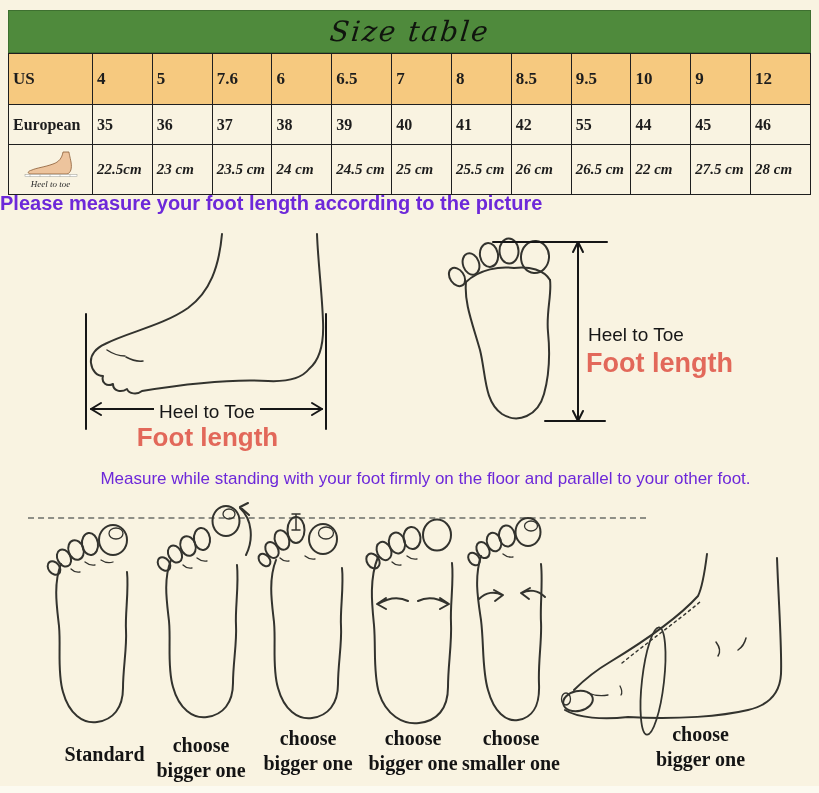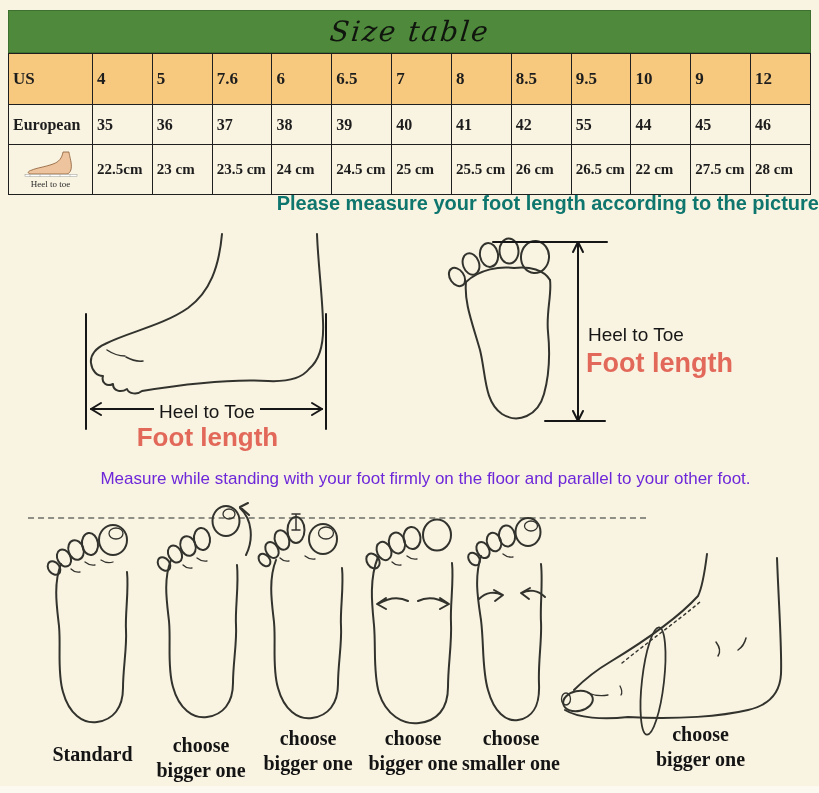--- a/index.html
+++ b/index.html
@@ -23,27 +23,27 @@
     position:absolute; left:8px; top:53px; width:803px;
     border-collapse:collapse; table-layout:fixed;
     font-family:"Liberation Serif", serif;
   }
   .size-table th, .size-table td {
     border:1px solid #1f1f1f; text-align:left; vertical-align:middle;
     color:#1d1d1d; padding:4px; font-weight:bold;
   }
   .row-us th, .row-us td { background:#f6c97f; height:42px; font-size:17px; }
   .row-eu th, .row-eu td { height:31px; font-size:16px;margin-top:40px; }
-  .row-cm th, .row-cm td { height:41px; font-size:15px; }
+  .row-cm th, .row-cm td { height:41px; font-size:15px;font-style:italic; }
   .heel-cell { display:flex; flex-direction:column; align-items:center; justify-content:center; }
   .heel-caption { font-size:9px; font-weight:normal; color:#2a2a2a; margin-top:1px; }
   
   .measure-heading {
-    position:absolute; left:0; top:192px; width:819px; text-align:right;
-    font-size:20px; font-weight:bold; color:#0f766e;
+    position:absolute; left:0; top:192px; width:819px; text-align:left;
+    font-size:20px; font-weight:bold; color:#6d28d9;
   }
   .standing-note {
     position:absolute; left:16px; top:469px; width:819px; text-align:center;
     font-size:17px; color:#6d28d9;
   }
   
   .diagram { position:absolute; }
   .svg-stroke { stroke:#33332e; fill:none; stroke-width:2; stroke-linecap:round; stroke-linejoin:round; }
   .measure-stroke { stroke:#161616; fill:none; stroke-width:2; stroke-linecap:round; stroke-linejoin:round; }
   .label-heel-left {
@@ -61,21 +61,21 @@
   .dashed-guide {
     position:absolute; left:28px; top:517px; width:618px; height:0;
     border-top:2px dashed #8f8f86;
   }
   .foot-svg { position:absolute; overflow:visible; }
   .foot-label {
     position:absolute; text-align:center;
     font-family:"Liberation Serif", serif; font-weight:bold; font-size:20px;
     color:#141414; white-space:pre-line; line-height:1.25;
   }
-  #label-foot-1 { left:35px;  top:742px; width:115px; }
+  #label-foot-1 { left:47px;  top:742px; width:115px; }
   #label-foot-2 { left:145px; top:733px; width:112px; }
   #label-foot-3 { left:252px; top:726px; width:112px; }
   #label-foot-4 { left:357px; top:726px; width:112px; }
   #label-foot-5 { left:452px; top:726px; width:118px; }
   #label-foot-6 { left:633px; top:722px; width:135px; }
   .bottom-strip { position:absolute; left:0; top:786px; width:819px; height:7px; background:#fcfaf0; }
 </style>
 </head>
 <body>
 

